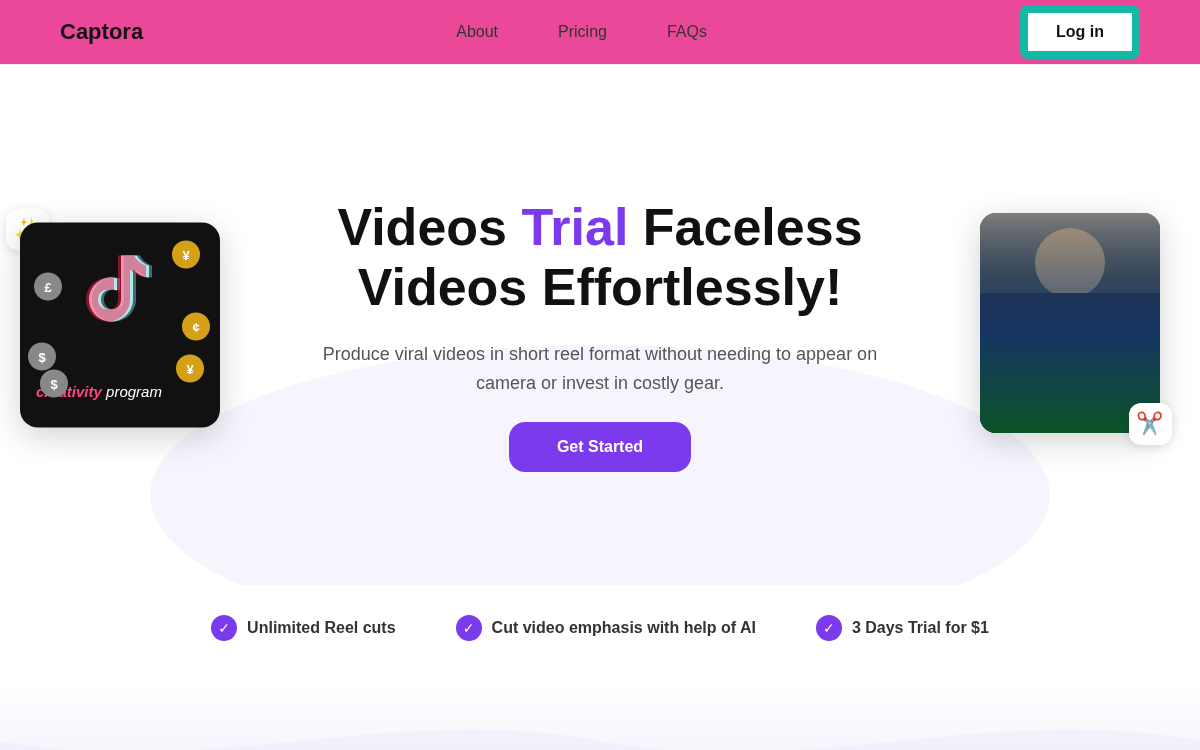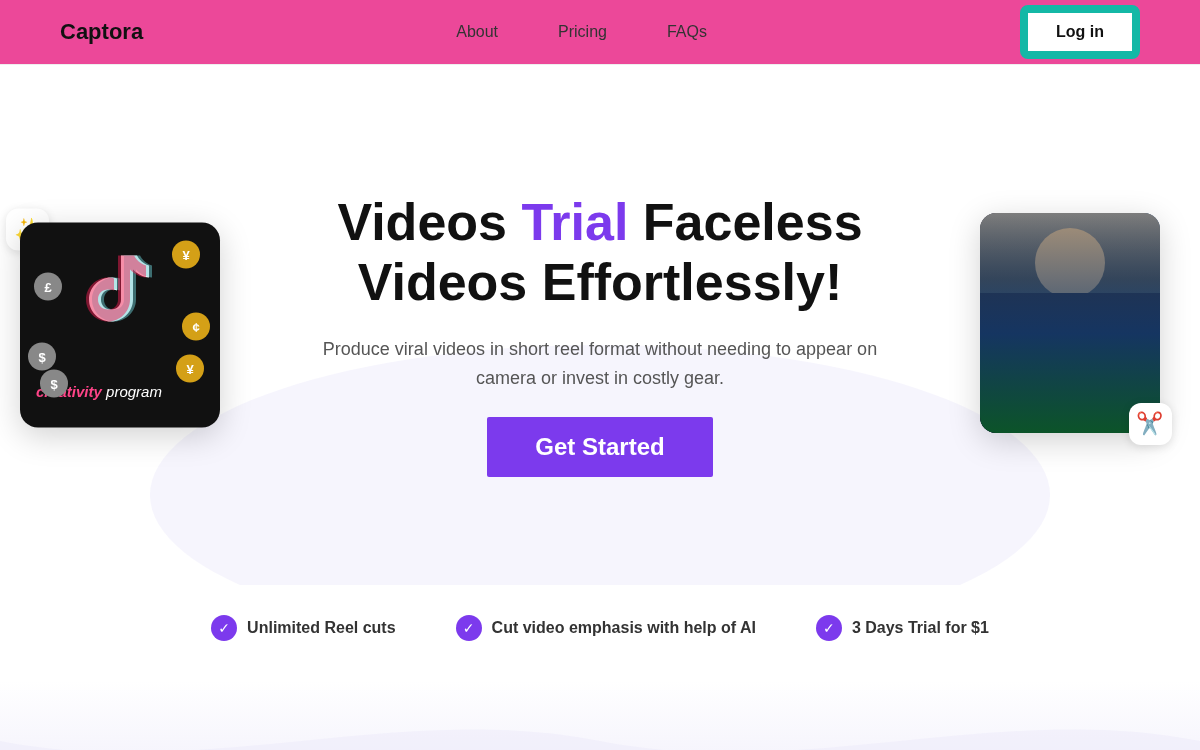--- a/index.html
+++ b/index.html
@@ -25,21 +25,21 @@
     .hero {
       position: relative; display: flex; align-items: center; justify-content: center;
       min-height: 520px; padding: 60px 40px 40px; overflow: hidden;
     }
     .hero-content { text-align: center; max-width: 580px; z-index: 2; }
     .hero-title { font-size: 52px; font-weight: 800; line-height: 1.15; color: #111; margin-bottom: 22px; }
     .hero-title .viral { color: #7c3aed; }
     .hero-subtitle { font-size: 18px; color: #555; line-height: 1.6; margin-bottom: 24px; }
     .hero-cta {
       display: inline-block; padding: 16px 48px; background: #7c3aed;
-      color: #fff; font-size: 24px; font-weight: 600; border-radius: 2px;
+      color: #fff; font-size: 16px; font-weight: 600; border-radius: 16px;
       border: none; cursor: pointer; text-decoration: none;
     }
 
     
     .hero-left {
       position: absolute; left: 20px; top: 50%; transform: translateY(-50%);
       width: 240px; z-index: 1;
     }
     .tiktok-card {
       background: #111; border-radius: 18px; padding: 20px 16px 28px;

